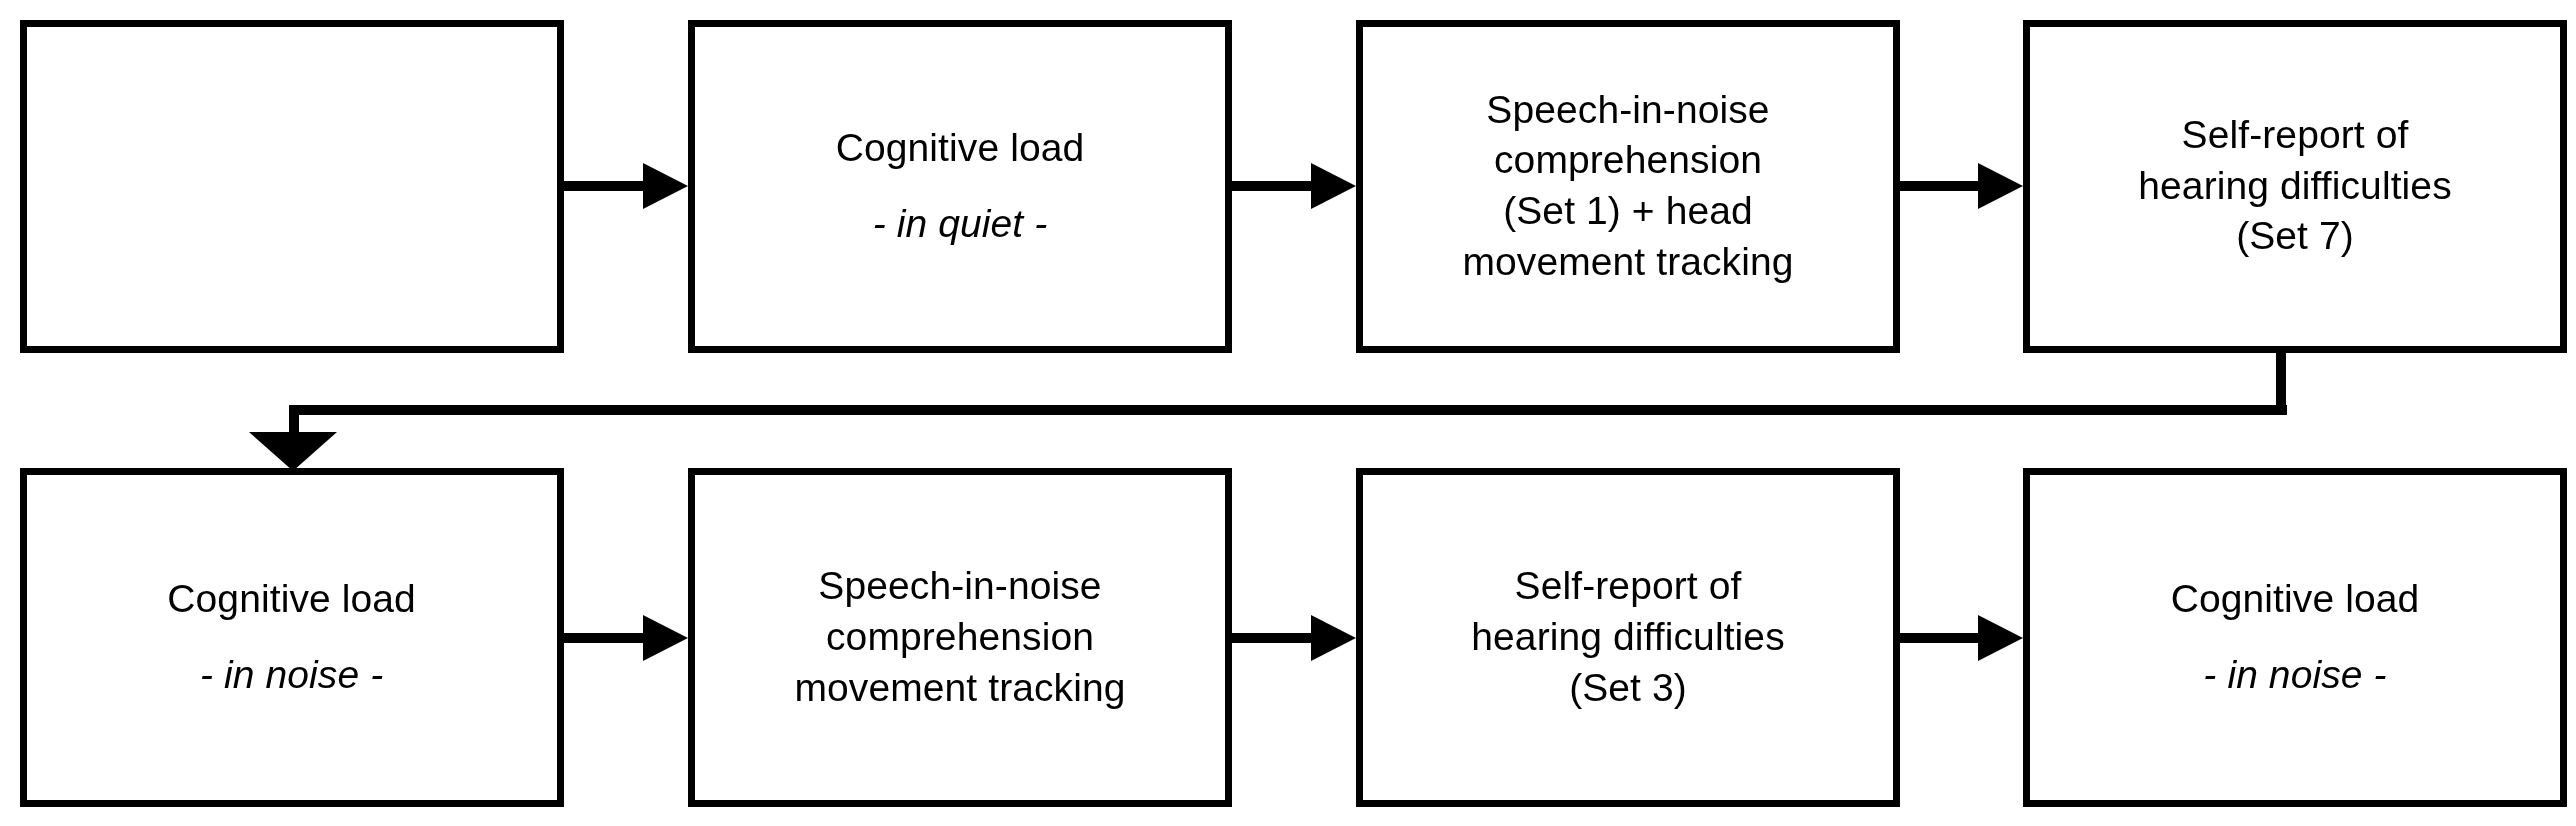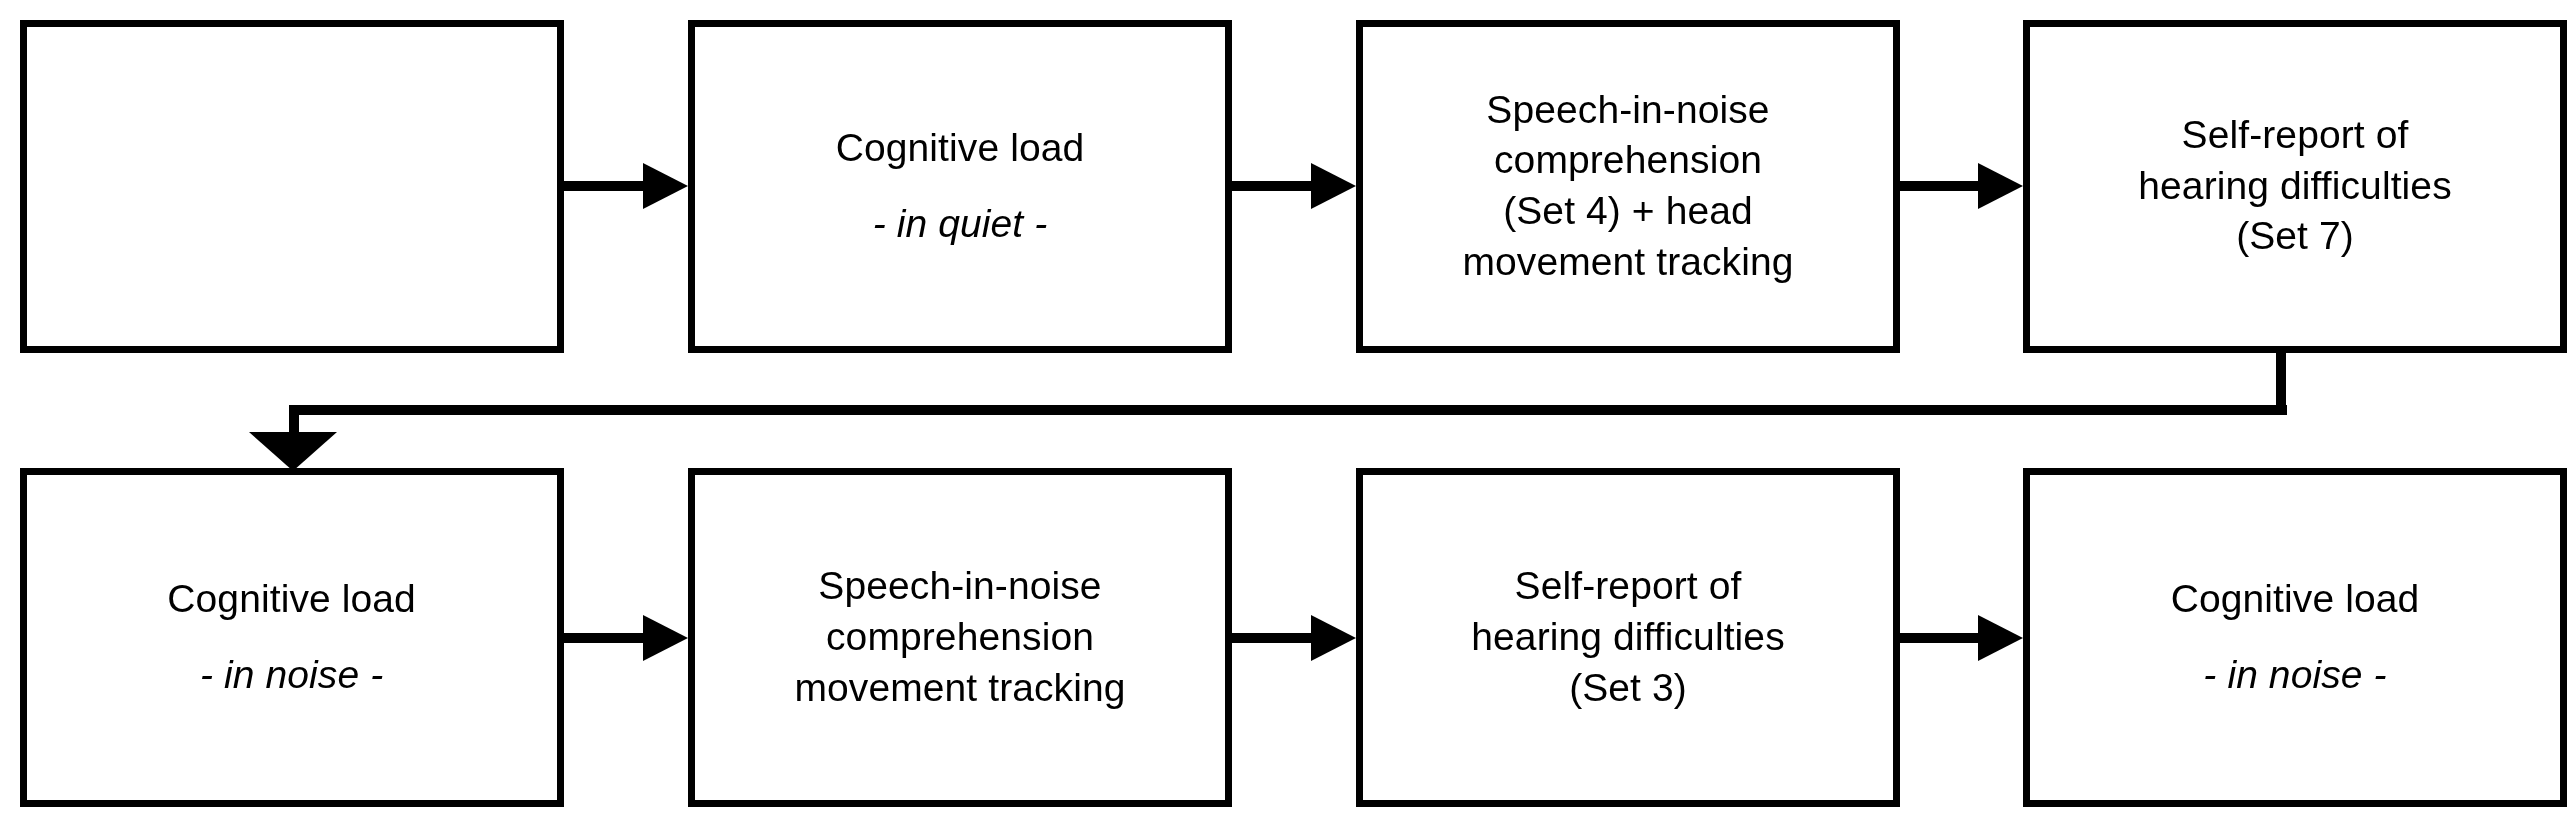--- a/index.html
+++ b/index.html
@@ -136,21 +136,21 @@
   </div>
 
   <div class="node row1 col2">
     <span class="line">Cognitive load</span>
     <span class="line italic spaced">- in quiet -</span>
   </div>
 
   <div class="node row1 col3">
     <span class="line">Speech-in-noise</span>
     <span class="line">comprehension</span>
-    <span class="line">(Set 4) + head</span>
+    <span class="line">(Set 1) + head</span>
     <span class="line">movement tracking</span>
   </div>
 
   <div class="node row1 col4">
     <span class="line">Self-report of</span>
     <span class="line">hearing difficulties</span>
     <span class="line">(Set 7)</span>
   </div>
 
   <div class="h-arrow ha-r1 ha-x1">

